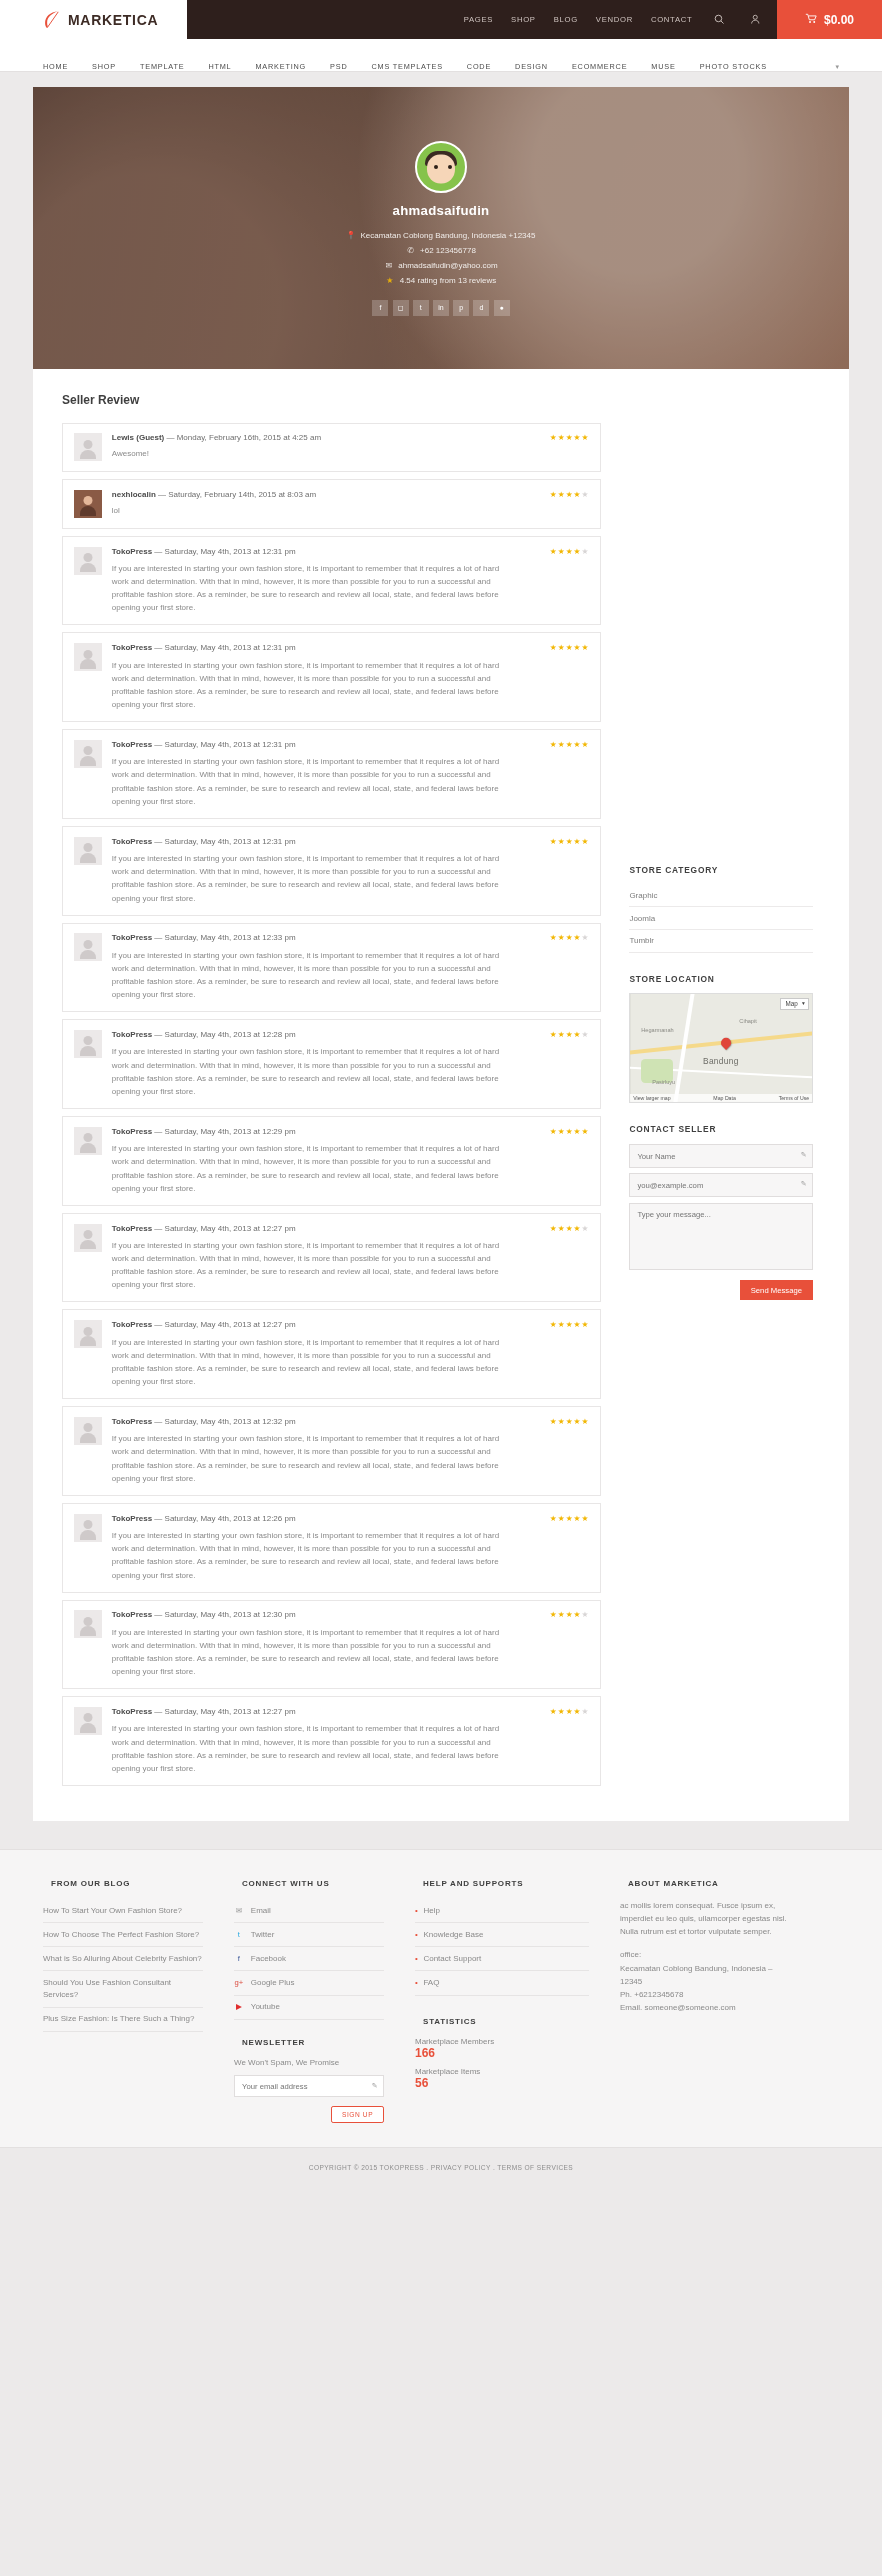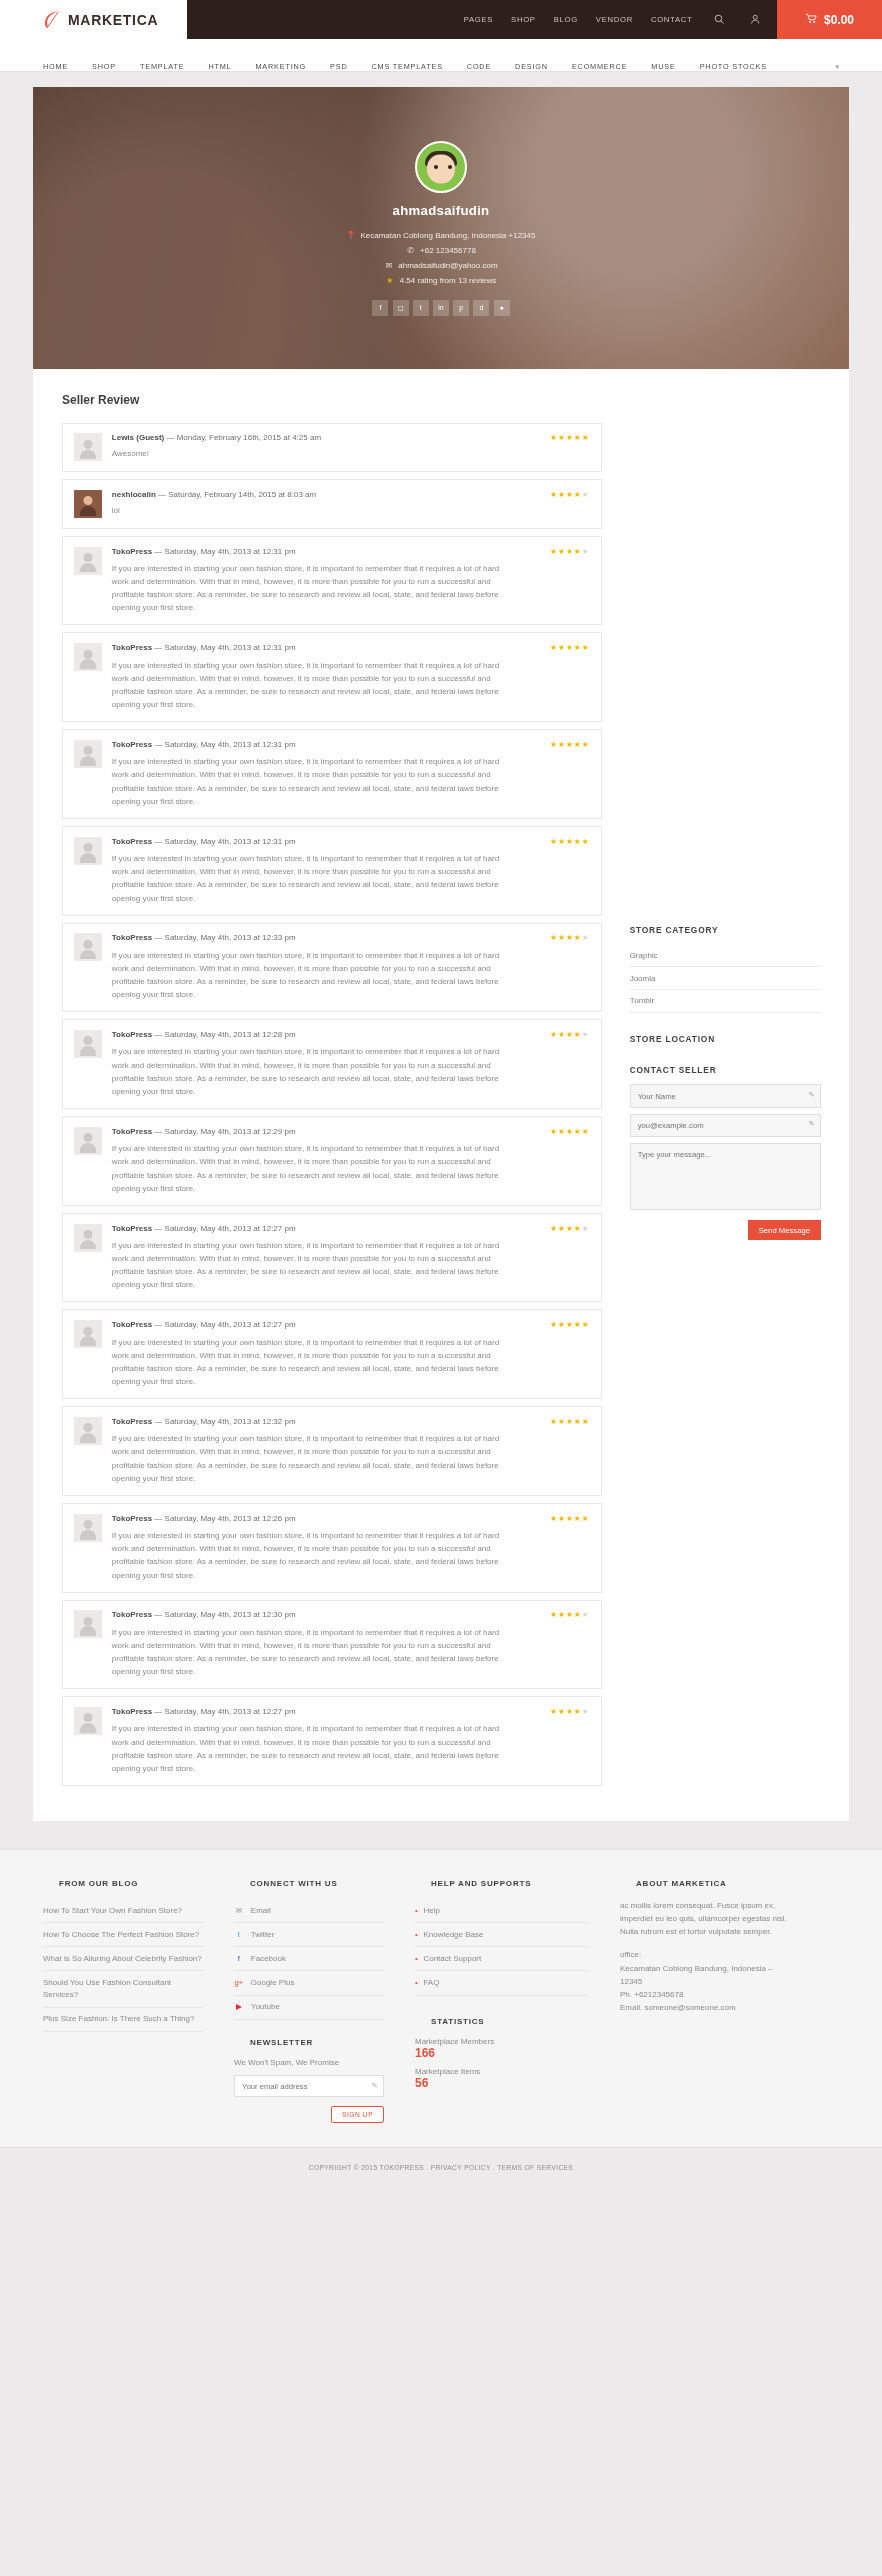--- a/index.html
+++ b/index.html
@@ -174,21 +174,21 @@
 
   
   .content-wrap { padding: 0 33px 28px 33px; }
   .content {
     background: #fff;
     display: flex;
     padding: 24px 0 28px 0;
     align-items: center;
   }
   .col-main { width: 621px; padding: 0 28px 0 29px; }
-  .col-side { width: 228px; padding-right: 28px; }
+  .col-side { width: 228px; padding-right: 36px; }
 
   h2.section-title {
     font-size: 12px;
     color: #3f3f3f;
     font-weight: bold;
     margin: 0 0 15.3px 0;
   }
 
   
   .review {
@@ -343,21 +343,21 @@
   .fcol.blog { width: 160px; flex: 0 0 160px; }
   .fcol.connect { width: 150px; flex: 0 0 150px; }
   .fcol.help { width: 174px; flex: 0 0 174px; }
   .fcol.about { width: 174px; flex: 0 0 174px; }
   .ftitle {
     font-size: 8px;
     letter-spacing: 0.8px;
     color: #3f3f3f;
     font-weight: bold;
     text-transform: uppercase;
-    margin: 0 0 11px 16px;
+    margin: 0 0 11px 8px;
   }
   .flist { list-style: none; margin: 0; padding: 0; }
   .flist li {
     border-bottom: 0.7px solid #e6e4e4;
     padding: 5.6px 0;
     font-size: 8px;
     color: #8a8a8a;
     line-height: 12px;
   }
   .flist.icons li { display: flex; align-items: center; gap: 7px; }
@@ -678,20 +678,37 @@
           <div class="side-title">STORE CATEGORY</div>
           <ul class="cat-list">
             <li>Graphic</li>
             <li>Joomla</li>
             <li>Tumblr</li>
           </ul>
         </div>
 
         <div class="side-block">
           <div class="side-title">STORE LOCATION</div>
+          <div class="map">
+            <div class="road-a"></div>
+              <div class="road-b"></div>
+              <div class="road-c"></div>
+              <div class="green"></div>
+            <div class="lbl lbl-1">Hegarmanah</div>
+            <div class="lbl lbl-2">Cihapit</div>
+            <div class="lbl lbl-3">Pasirluyu</div>
+            <div class="city-label">Bandung</div>
+            <div class="pin"></div>
+            <div class="map-type">Map</div>
+            <div class="map-footer">
+              <span>View larger map</span>
+              <span>Map Data</span>
+              <span>Terms of Use</span>
+            </div>
+          </div>
         </div>
 
         <div class="side-block">
           <div class="side-title">CONTACT SELLER</div>
           <div class="input-wrap">
             <input class="contact-input" placeholder="Your Name" style="">
             <span class="pencil">✎</span>
           </div>
           <div class="input-wrap">
             <input class="contact-input" placeholder="you@example.com" style="">

